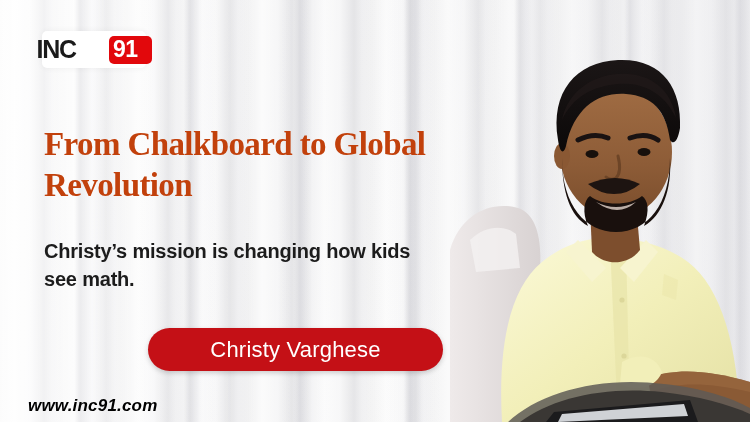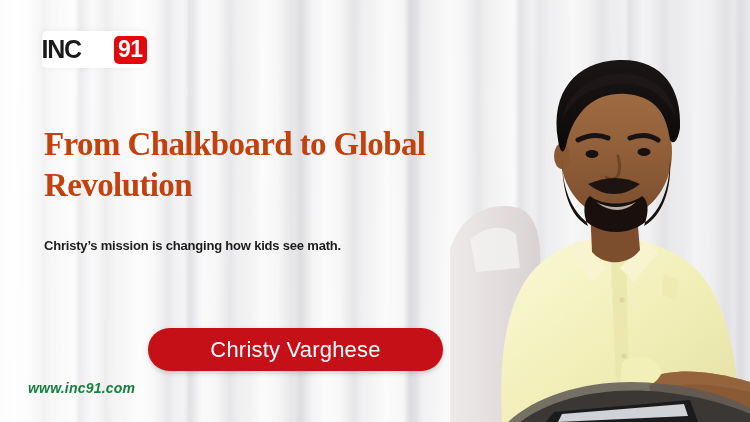--- a/index.html
+++ b/index.html
@@ -91,21 +91,21 @@
     color: #1a1a1a;
     font-family: "Liberation Sans", sans-serif;
   }
   .logo-91 {
     font-size: 23px;
     font-weight: 700;
     letter-spacing: -0.5px;
     color: #ffffff;
     background: #e2080c;
     border-radius: 5px;
-    padding: 2px 4px 3px 4px;
+    padding: 2px 14px 3px 4px;
     margin-left: -3px;
     font-family: "Liberation Sans", sans-serif;
   }
 
   
   .headline {
     position: absolute;
     left: 44px;
     top: 124px;
     width: 430px;
@@ -118,21 +118,21 @@
     font-family: Liberation Serif, serif;
   }
 
   
   .subtitle {
     position: absolute;
     left: 44px;
     top: 237px;
     width: 400px;
     margin: 0;
-    font-size: 13px;
+    font-size: 20px;
     line-height: 1.42;
     font-weight: 700;
     letter-spacing: -0.2px;
     color: #1c1c1c;
     font-family: "Liberation Sans", sans-serif;
   }
 
   
   .name-badge {
     position: absolute;
@@ -152,25 +152,25 @@
     font-size: 22px;
     font-weight: 400;
     letter-spacing: 0.2px;
     font-family: "Liberation Sans", sans-serif;
   }
 
   
   .site-url {
     position: absolute;
     left: 28px;
-    top: 380px;
-    font-size: 14px;
+    top: 396px;
+    font-size: 17px;
     font-style: italic;
     font-weight: 600;
-    color: #15803d;
+    color: #000000;
     letter-spacing: 0.2px;
     font-family: "Liberation Sans", sans-serif;
   }
 
   
   .portrait {
     position: absolute;
     right: 0;
     top: 0;
     width: 300px;

